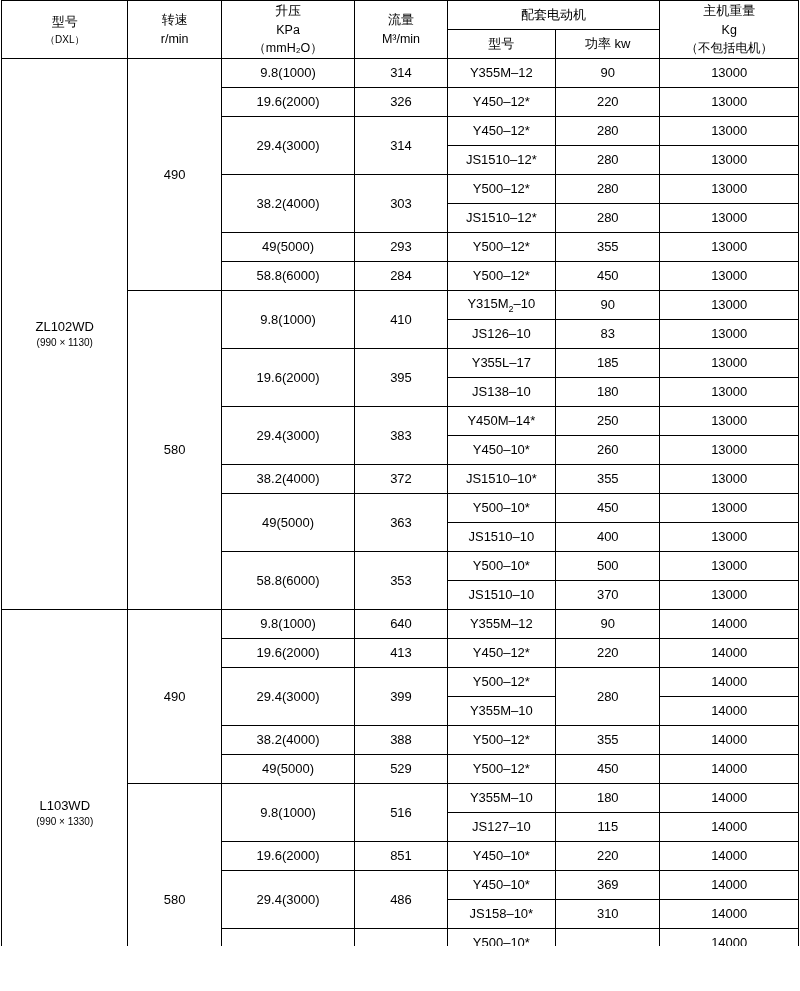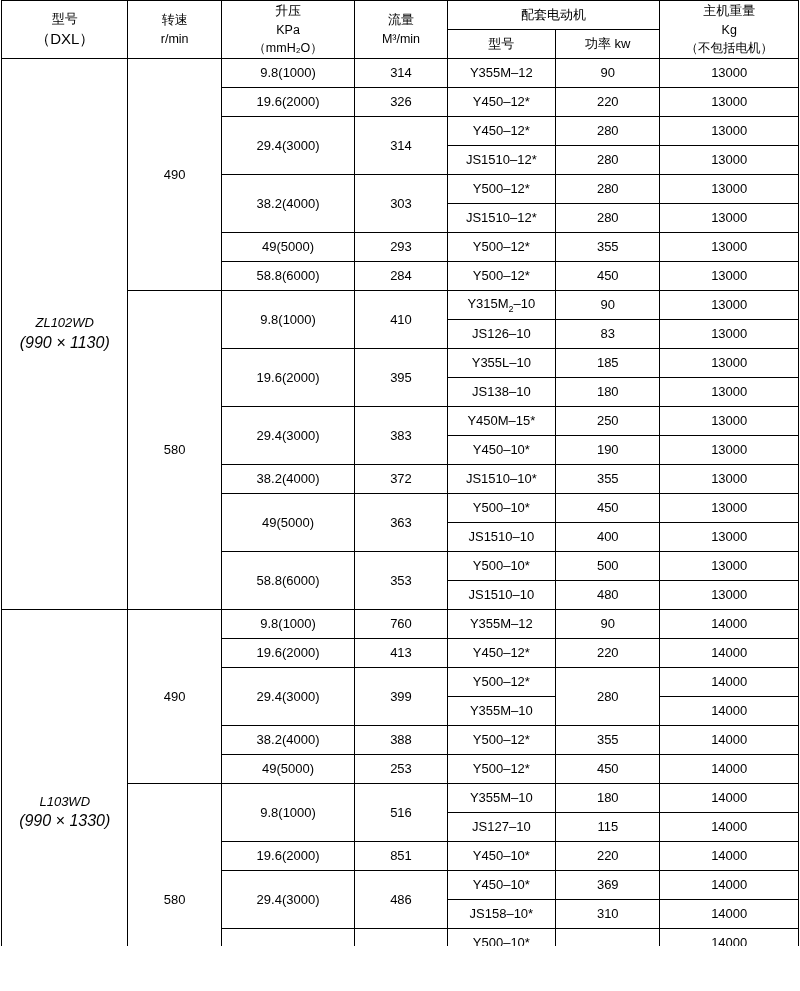--- a/index.html
+++ b/index.html
@@ -32,37 +32,36 @@
     font-size: 13px;
     padding: 0;
     line-height: 1.35;
   }
   .hdr td {
     font-weight: bold;
     font-size: 14.5px;
     padding: 4px 2px;
   }
   .hdr .sub {
-    font-size: 15px;
+    font-size: 10px;
     font-weight: normal;
   }
   .unit {
     font-size: 12.5px;
     font-weight: normal;
   }
   .hdr-block {
     line-height: 1.5;
   }
   .model-cell {
     font-size: 14px;
     line-height: 1.7;
-    font-style: italic;
   }
   .model-cell .dim {
-    font-size: 16px;
+    font-size: 10px;
   }
   .rpm-cell {
     font-size: 14px;
   }
   .press-cell, .flow-cell, .motor-cell, .kw-cell, .wt-cell {
     font-size: 13px;
     height: 28px;
   }
   .row-h td {
     height: 28px;
@@ -194,39 +193,39 @@
           <td class="wt-cell">13000</td>
         </tr>
         <tr class="row-h">
           <td class="motor-cell">JS126–10</td>
           <td class="kw-cell">83</td>
           <td class="wt-cell">13000</td>
         </tr>
         <tr class="row-h">
           <td class="press-cell" rowspan="2">19.6(2000)</td>
           <td class="flow-cell" rowspan="2">395</td>
-          <td class="motor-cell">Y355L–10</td>
+          <td class="motor-cell">Y355L–17</td>
           <td class="kw-cell">185</td>
           <td class="wt-cell">13000</td>
         </tr>
         <tr class="row-h">
           <td class="motor-cell">JS138–10</td>
           <td class="kw-cell">180</td>
           <td class="wt-cell">13000</td>
         </tr>
         <tr class="row-h">
           <td class="press-cell" rowspan="2">29.4(3000)</td>
           <td class="flow-cell" rowspan="2">383</td>
-          <td class="motor-cell">Y450M–15*</td>
+          <td class="motor-cell">Y450M–14*</td>
           <td class="kw-cell">250</td>
           <td class="wt-cell">13000</td>
         </tr>
         <tr class="row-h">
           <td class="motor-cell">Y450–10*</td>
-          <td class="kw-cell">190</td>
+          <td class="kw-cell">260</td>
           <td class="wt-cell">13000</td>
         </tr>
         <tr class="row-h">
           <td class="press-cell">38.2(4000)</td>
           <td class="flow-cell">372</td>
           <td class="motor-cell">JS1510–10*</td>
           <td class="kw-cell">355</td>
           <td class="wt-cell">13000</td>
         </tr>
         <tr class="row-h">
@@ -243,31 +242,31 @@
         </tr>
         <tr class="row-h">
           <td class="press-cell" rowspan="2">58.8(6000)</td>
           <td class="flow-cell" rowspan="2">353</td>
           <td class="motor-cell">Y500–10*</td>
           <td class="kw-cell">500</td>
           <td class="wt-cell">13000</td>
         </tr>
         <tr class="row-h">
           <td class="motor-cell">JS1510–10</td>
-          <td class="kw-cell">480</td>
+          <td class="kw-cell">370</td>
           <td class="wt-cell">13000</td>
         </tr>
         <tr class="row-h">
           <td rowspan="14" class="model-cell">
             <div>L103WD</div>
             <div class="dim">(990 × 1330)</div>
           </td>
           <td rowspan="6" class="rpm-cell">490</td>
           <td class="press-cell">9.8(1000)</td>
-          <td class="flow-cell">760</td>
+          <td class="flow-cell">640</td>
           <td class="motor-cell">Y355M–12</td>
           <td class="kw-cell">90</td>
           <td class="wt-cell">14000</td>
         </tr>
         <tr class="row-h">
           <td class="press-cell">19.6(2000)</td>
           <td class="flow-cell">413</td>
           <td class="motor-cell">Y450–12*</td>
           <td class="kw-cell">220</td>
           <td class="wt-cell">14000</td>
@@ -285,21 +284,21 @@
         </tr>
         <tr class="row-h">
           <td class="press-cell">38.2(4000)</td>
           <td class="flow-cell">388</td>
           <td class="motor-cell">Y500–12*</td>
           <td class="kw-cell">355</td>
           <td class="wt-cell">14000</td>
         </tr>
         <tr class="row-h">
           <td class="press-cell">49(5000)</td>
-          <td class="flow-cell">253</td>
+          <td class="flow-cell">529</td>
           <td class="motor-cell">Y500–12*</td>
           <td class="kw-cell">450</td>
           <td class="wt-cell">14000</td>
         </tr>
         <tr class="row-h">
           <td rowspan="8" class="rpm-cell">580</td>
           <td class="press-cell" rowspan="2">9.8(1000)</td>
           <td class="flow-cell" rowspan="2">516</td>
           <td class="motor-cell">Y355M–10</td>
           <td class="kw-cell">180</td>

